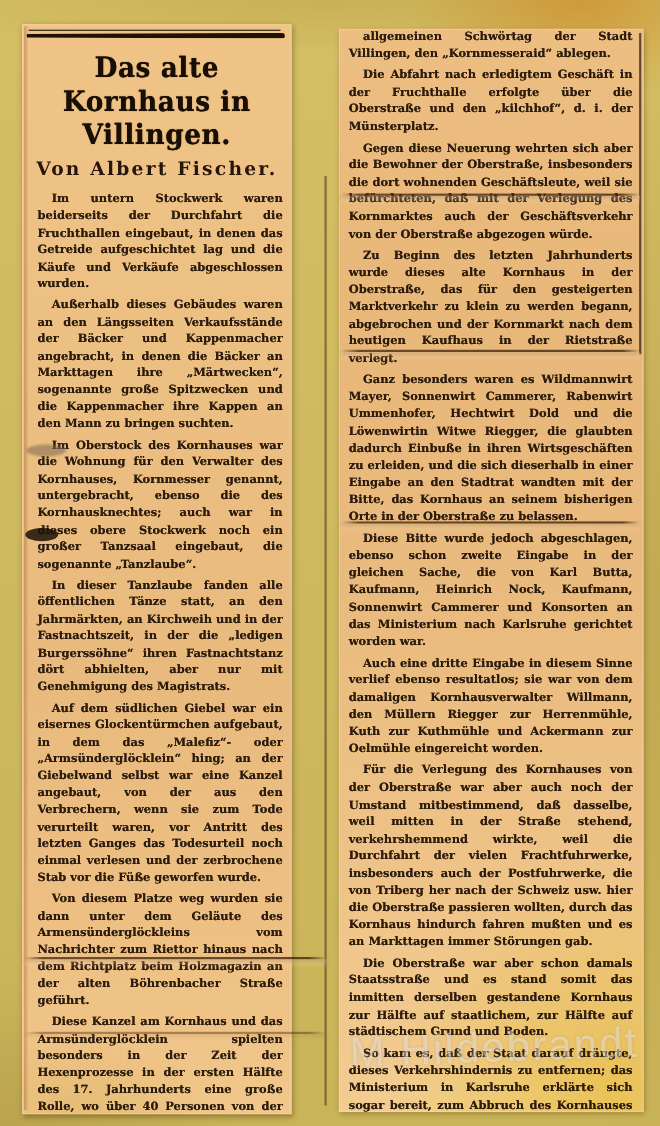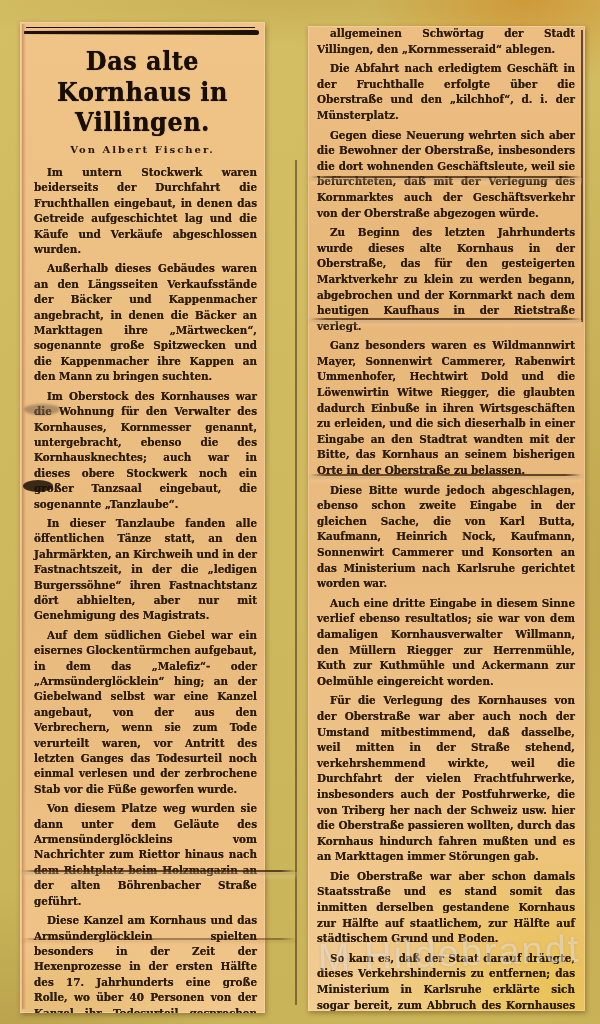--- a/index.html
+++ b/index.html
@@ -44,21 +44,21 @@
     height:5px;background:#1d1108;border-radius:3px/2px;
     clip-path:polygon(0 18%,100% 0,100% 100%,0 82%);
   }
   h1{
     margin:13px 2px 0 2px;text-align:center;
     font-size:24px;font-weight:bold;color:#190e04;
     letter-spacing:.5px;text-shadow:0 0 .7px #190e04;
     transform:scaleY(1.06);
   }
   .byline{
-    text-align:center;font-size:10px;font-weight:bold;color:#26160a;
+    text-align:center;font-size:17px;font-weight:bold;color:#26160a;
     letter-spacing:2px;margin:9px 0 10px 0;
   }
   .clip p{
     margin:0 8px 4px 14px;text-align:justify;text-indent:13px;
     font-size:10.4px;font-weight:bold;line-height:15.4px;
     text-shadow:0 0 .4px rgba(40,24,10,.8);
   }
   .clip-right p{margin:0 10px 4px 9px;line-height:15.6px;}
   .clip-right{padding-top:0;}
   

